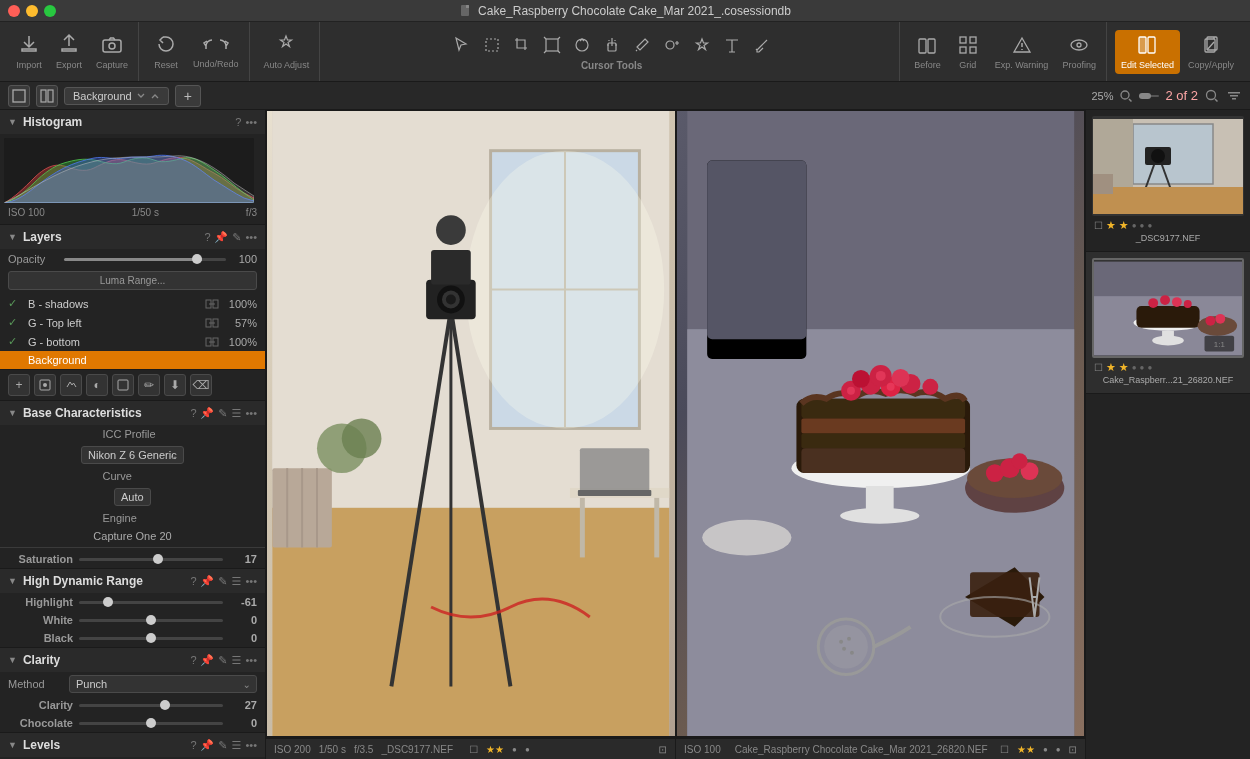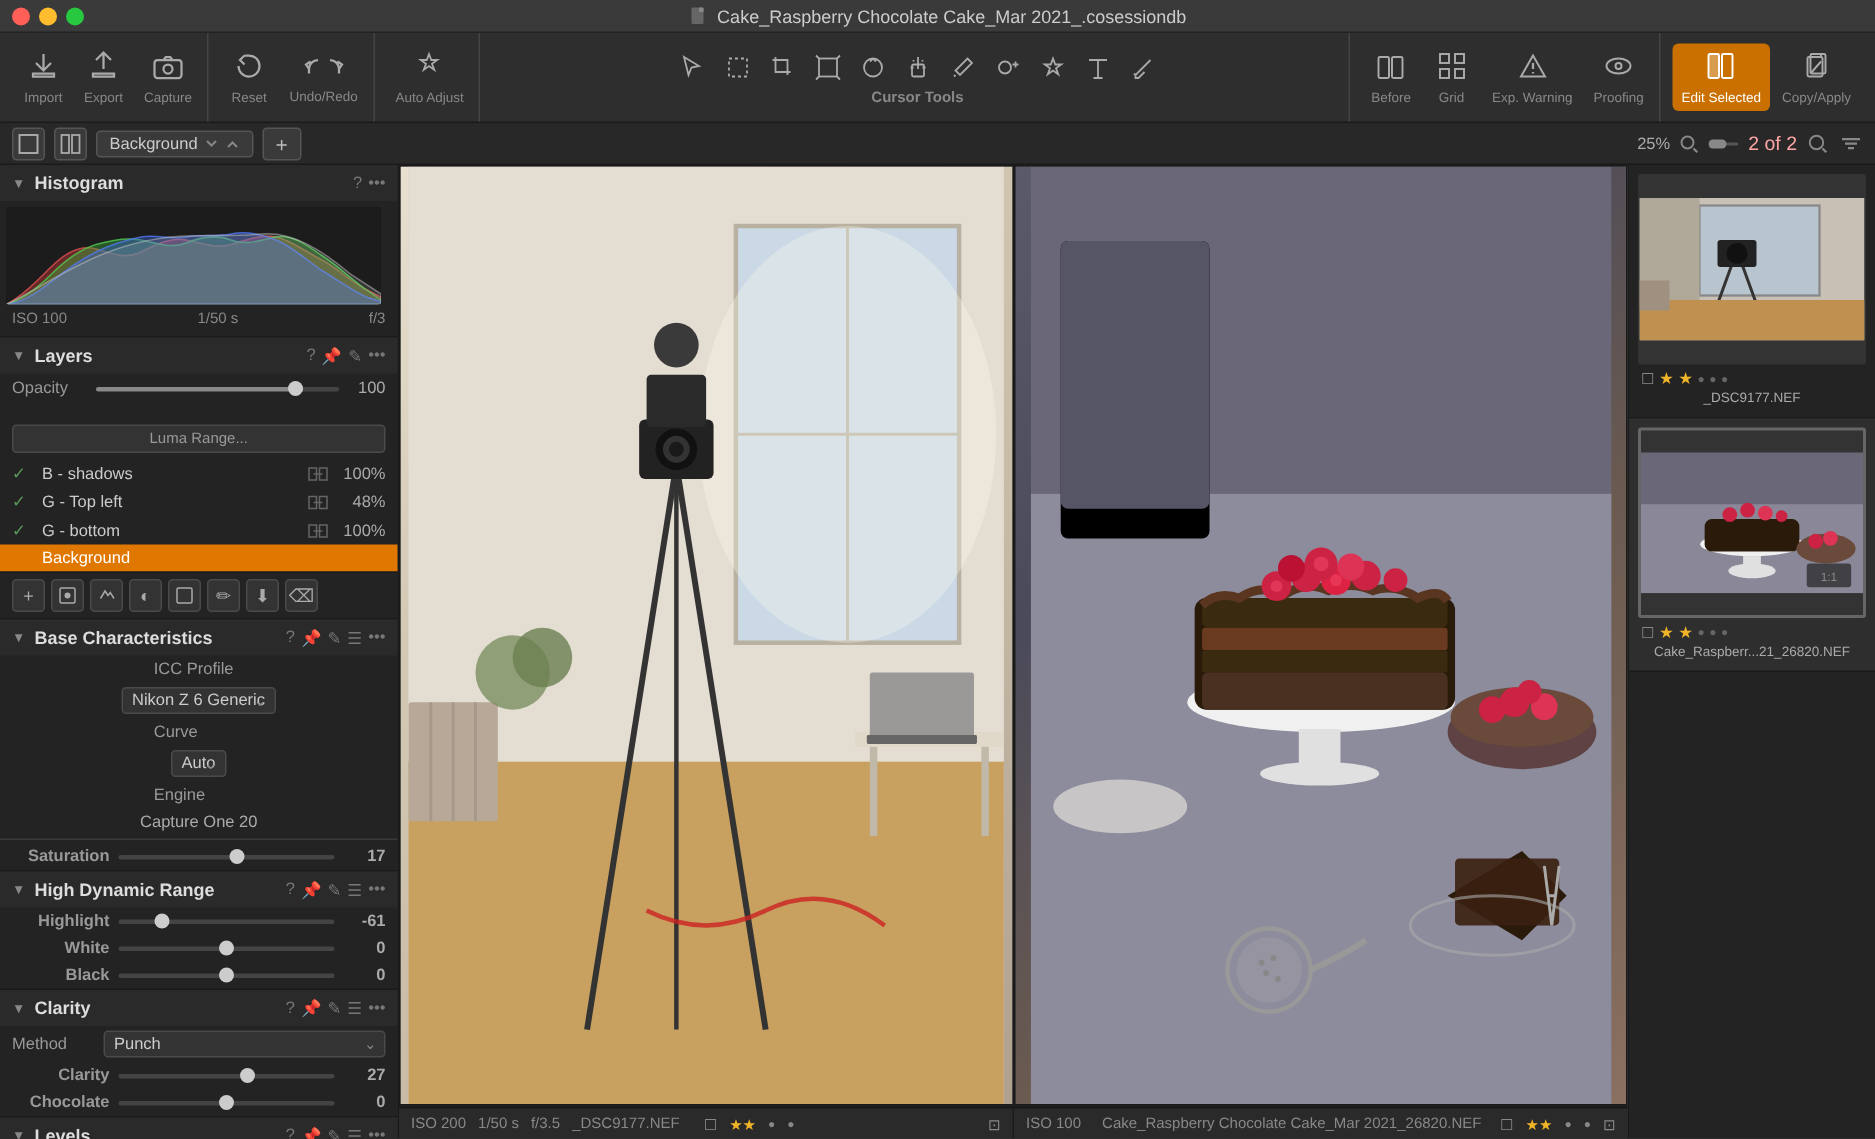--- a/index.html
+++ b/index.html
@@ -51,21 +51,21 @@
     .panel-header .title { font-size: 12px; font-weight: 600; color: #ddd; flex: 1; }
     .panel-header .actions { display: flex; gap: 4px; margin-left: auto; }
     .panel-header .actions span { color: #777; font-size: 11px; cursor: pointer; }
     #histogram-canvas { width: 250px; height: 65px; margin: 4px 4px 2px; position: relative; overflow: hidden; background: #1a1a1a; border-radius: 2px; }
     .hist-info { display: flex; justify-content: space-between; padding: 2px 8px 6px; font-size: 10px; color: #888; }
 
     
     .layers-opacity { display: flex; align-items: center; padding: 4px 8px; gap: 6px; }
     .opacity-slider { flex: 1; height: 3px; background: #555; border-radius: 2px; }
     .opacity-val { font-size: 11px; color: #aaa; width: 25px; text-align: right; }
-    .luma-range-btn { margin: 14px 8px 4px; background: #333; border: 1px solid #4a4a4a; border-radius: 3px; padding: 3px 8px; font-size: 10px; color: #999; text-align: center; cursor: pointer; }
+    .luma-range-btn { margin: 2px 8px 4px; background: #333; border: 1px solid #4a4a4a; border-radius: 3px; padding: 3px 8px; font-size: 10px; color: #999; text-align: center; cursor: pointer; }
     .layer-item { display: flex; align-items: center; padding: 3px 8px; gap: 6px; cursor: pointer; }
     .layer-item.selected { background: #e07800; color: white; }
     .layer-item.selected .layer-name-text { color: white; }
     .layer-check { width: 14px; color: #4CAF50; font-size: 11px; }
     .layer-name-text { flex: 1; font-size: 11px; color: #ccc; }
     .layer-opacity { font-size: 11px; color: #aaa; width: 32px; text-align: right; }
     .layers-toolbar { display: flex; align-items: center; padding: 4px 8px; gap: 4px; border-top: 1px solid #1a1a1a; }
     .lt-btn { width: 22px; height: 22px; display: flex; align-items: center; justify-content: center; background: #333; border: 1px solid #4a4a4a; border-radius: 3px; cursor: pointer; color: #aaa; font-size: 12px; }
 
     
@@ -95,21 +95,21 @@
     .img-info-bar .stars { color: #f0b429; }
     .img-info-bar .dot { color: #555; }
 
     
     #right-panel { width: 165px; min-width: 165px; background: #232323; border-left: 1px solid #1a1a1a; display: flex; flex-direction: column; overflow-y: auto; }
     #right-panel::-webkit-scrollbar { width: 6px; }
     #right-panel::-webkit-scrollbar-track { background: #1a1a1a; }
     #right-panel::-webkit-scrollbar-thumb { background: #444; }
     .thumb-item { padding: 6px; border-bottom: 1px solid #1a1a1a; cursor: pointer; }
     .thumb-item.active { background: #2e2e2e; }
-    .thumb-img { width: 100%; height: 127px; object-fit: cover; background: #333; border-radius: 2px; overflow: hidden; display: flex; align-items: center; justify-content: center; }
+    .thumb-img { width: 100%; height: 100px; object-fit: cover; background: #333; border-radius: 2px; overflow: hidden; display: flex; align-items: center; justify-content: center; }
     .thumb-stars { display: flex; align-items: center; gap: 3px; padding: 3px 2px 1px; }
     .thumb-stars .star { color: #f0b429; font-size: 11px; }
     .thumb-stars .dot-sm { color: #666; font-size: 8px; }
     .thumb-stars .check-sm { color: #888; font-size: 10px; }
     .thumb-name { font-size: 9px; color: #aaa; text-align: center; padding-bottom: 2px; word-break: break-all; }
 
     
     .img-sim-left { background: linear-gradient(135deg, #e8e0d0 0%, #d4c9b5 30%, #c8bca8 60%, #b0a090 100%); }
     .img-sim-right { background: linear-gradient(135deg, #5a5a6a 0%, #4a4a5a 30%, #6a5a50 60%, #8a7060 100%); }
 
@@ -444,21 +444,21 @@
         <span class="layer-opacity">100%</span>
       </div>
       <div class="layer-item">
         <span class="layer-check" style="color:#5a9a5a">✓</span>
         <span class="layer-name-text">G - Top left</span>
         <svg width="14" height="10" viewBox="0 0 14 10">
             <rect x="1" y="1" width="5" height="8" fill="none" stroke="#666" stroke-width="1"></rect>
             <rect x="8" y="1" width="5" height="8" fill="none" stroke="#666" stroke-width="1"></rect>
             <path d="M4 5h6" stroke="#666" stroke-width="1"></path>
           </svg>
-        <span class="layer-opacity">48%</span>
+        <span class="layer-opacity">57%</span>
       </div>
       <div class="layer-item">
         <span class="layer-check" style="color:#5a9a5a">✓</span>
         <span class="layer-name-text">G - bottom</span>
         <svg width="14" height="10" viewBox="0 0 14 10">
             <rect x="1" y="1" width="5" height="8" fill="none" stroke="#666" stroke-width="1"></rect>
             <rect x="8" y="1" width="5" height="8" fill="none" stroke="#666" stroke-width="1"></rect>
             <path d="M4 5h6" stroke="#666" stroke-width="1"></path>
           </svg>
         <span class="layer-opacity">100%</span>

